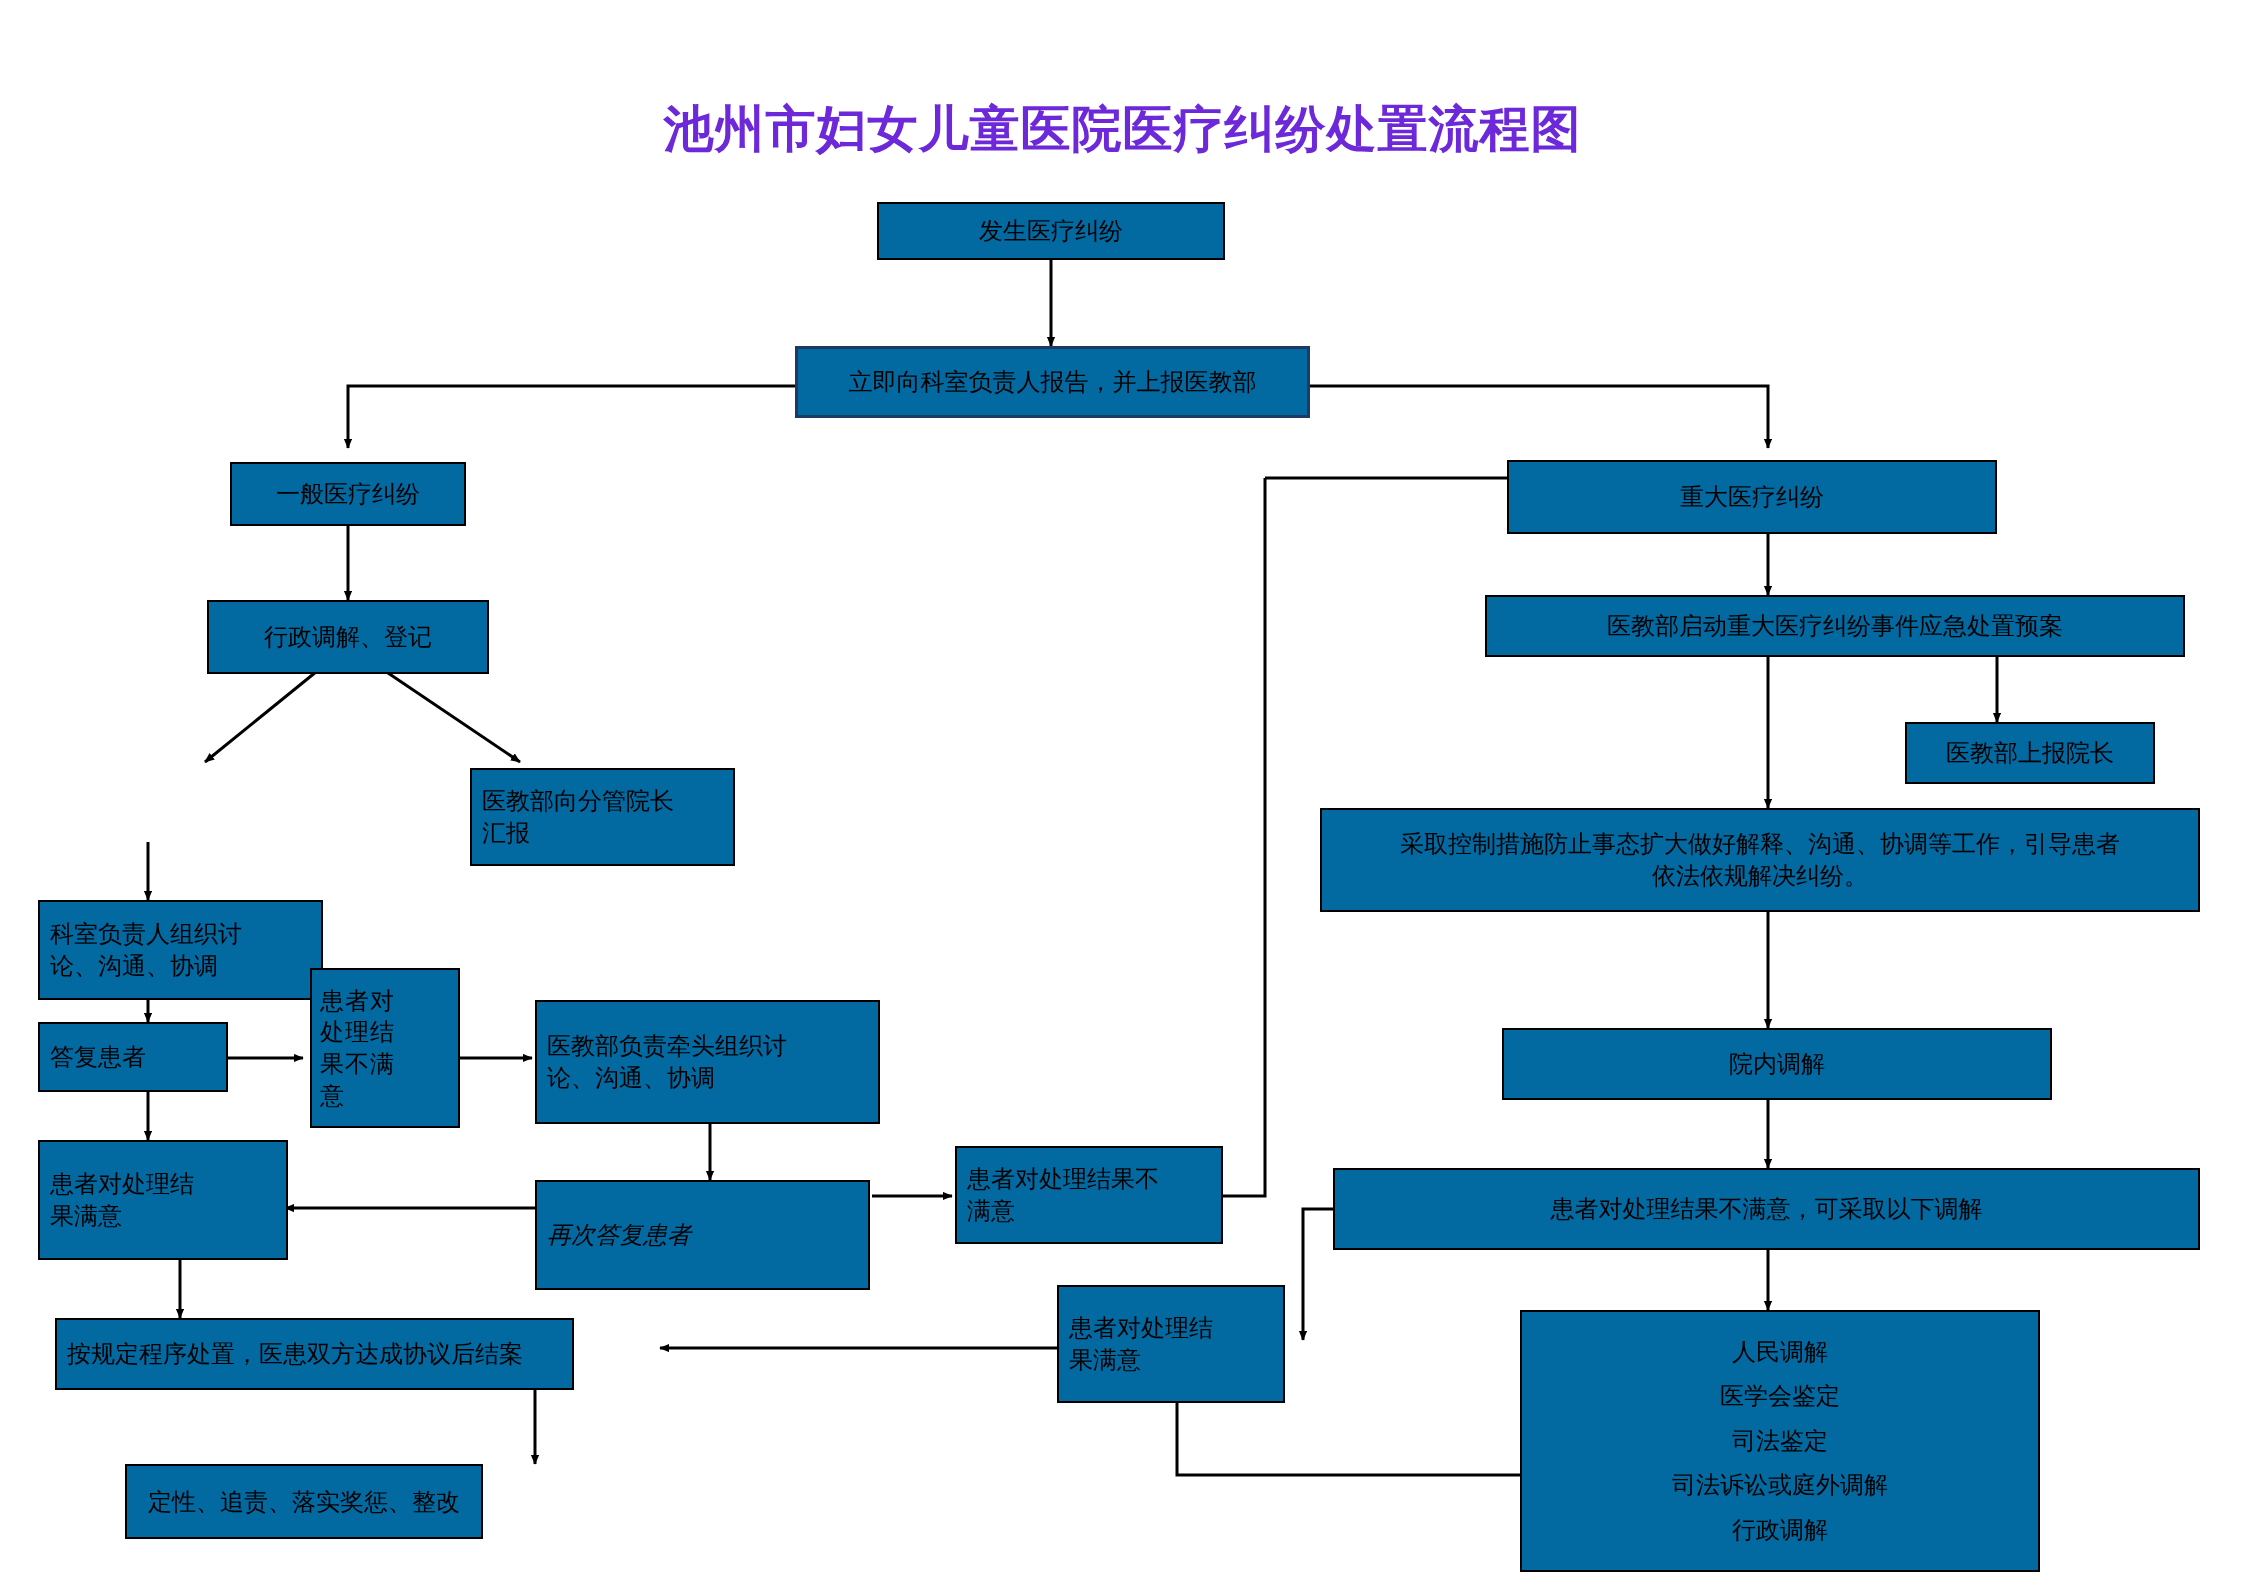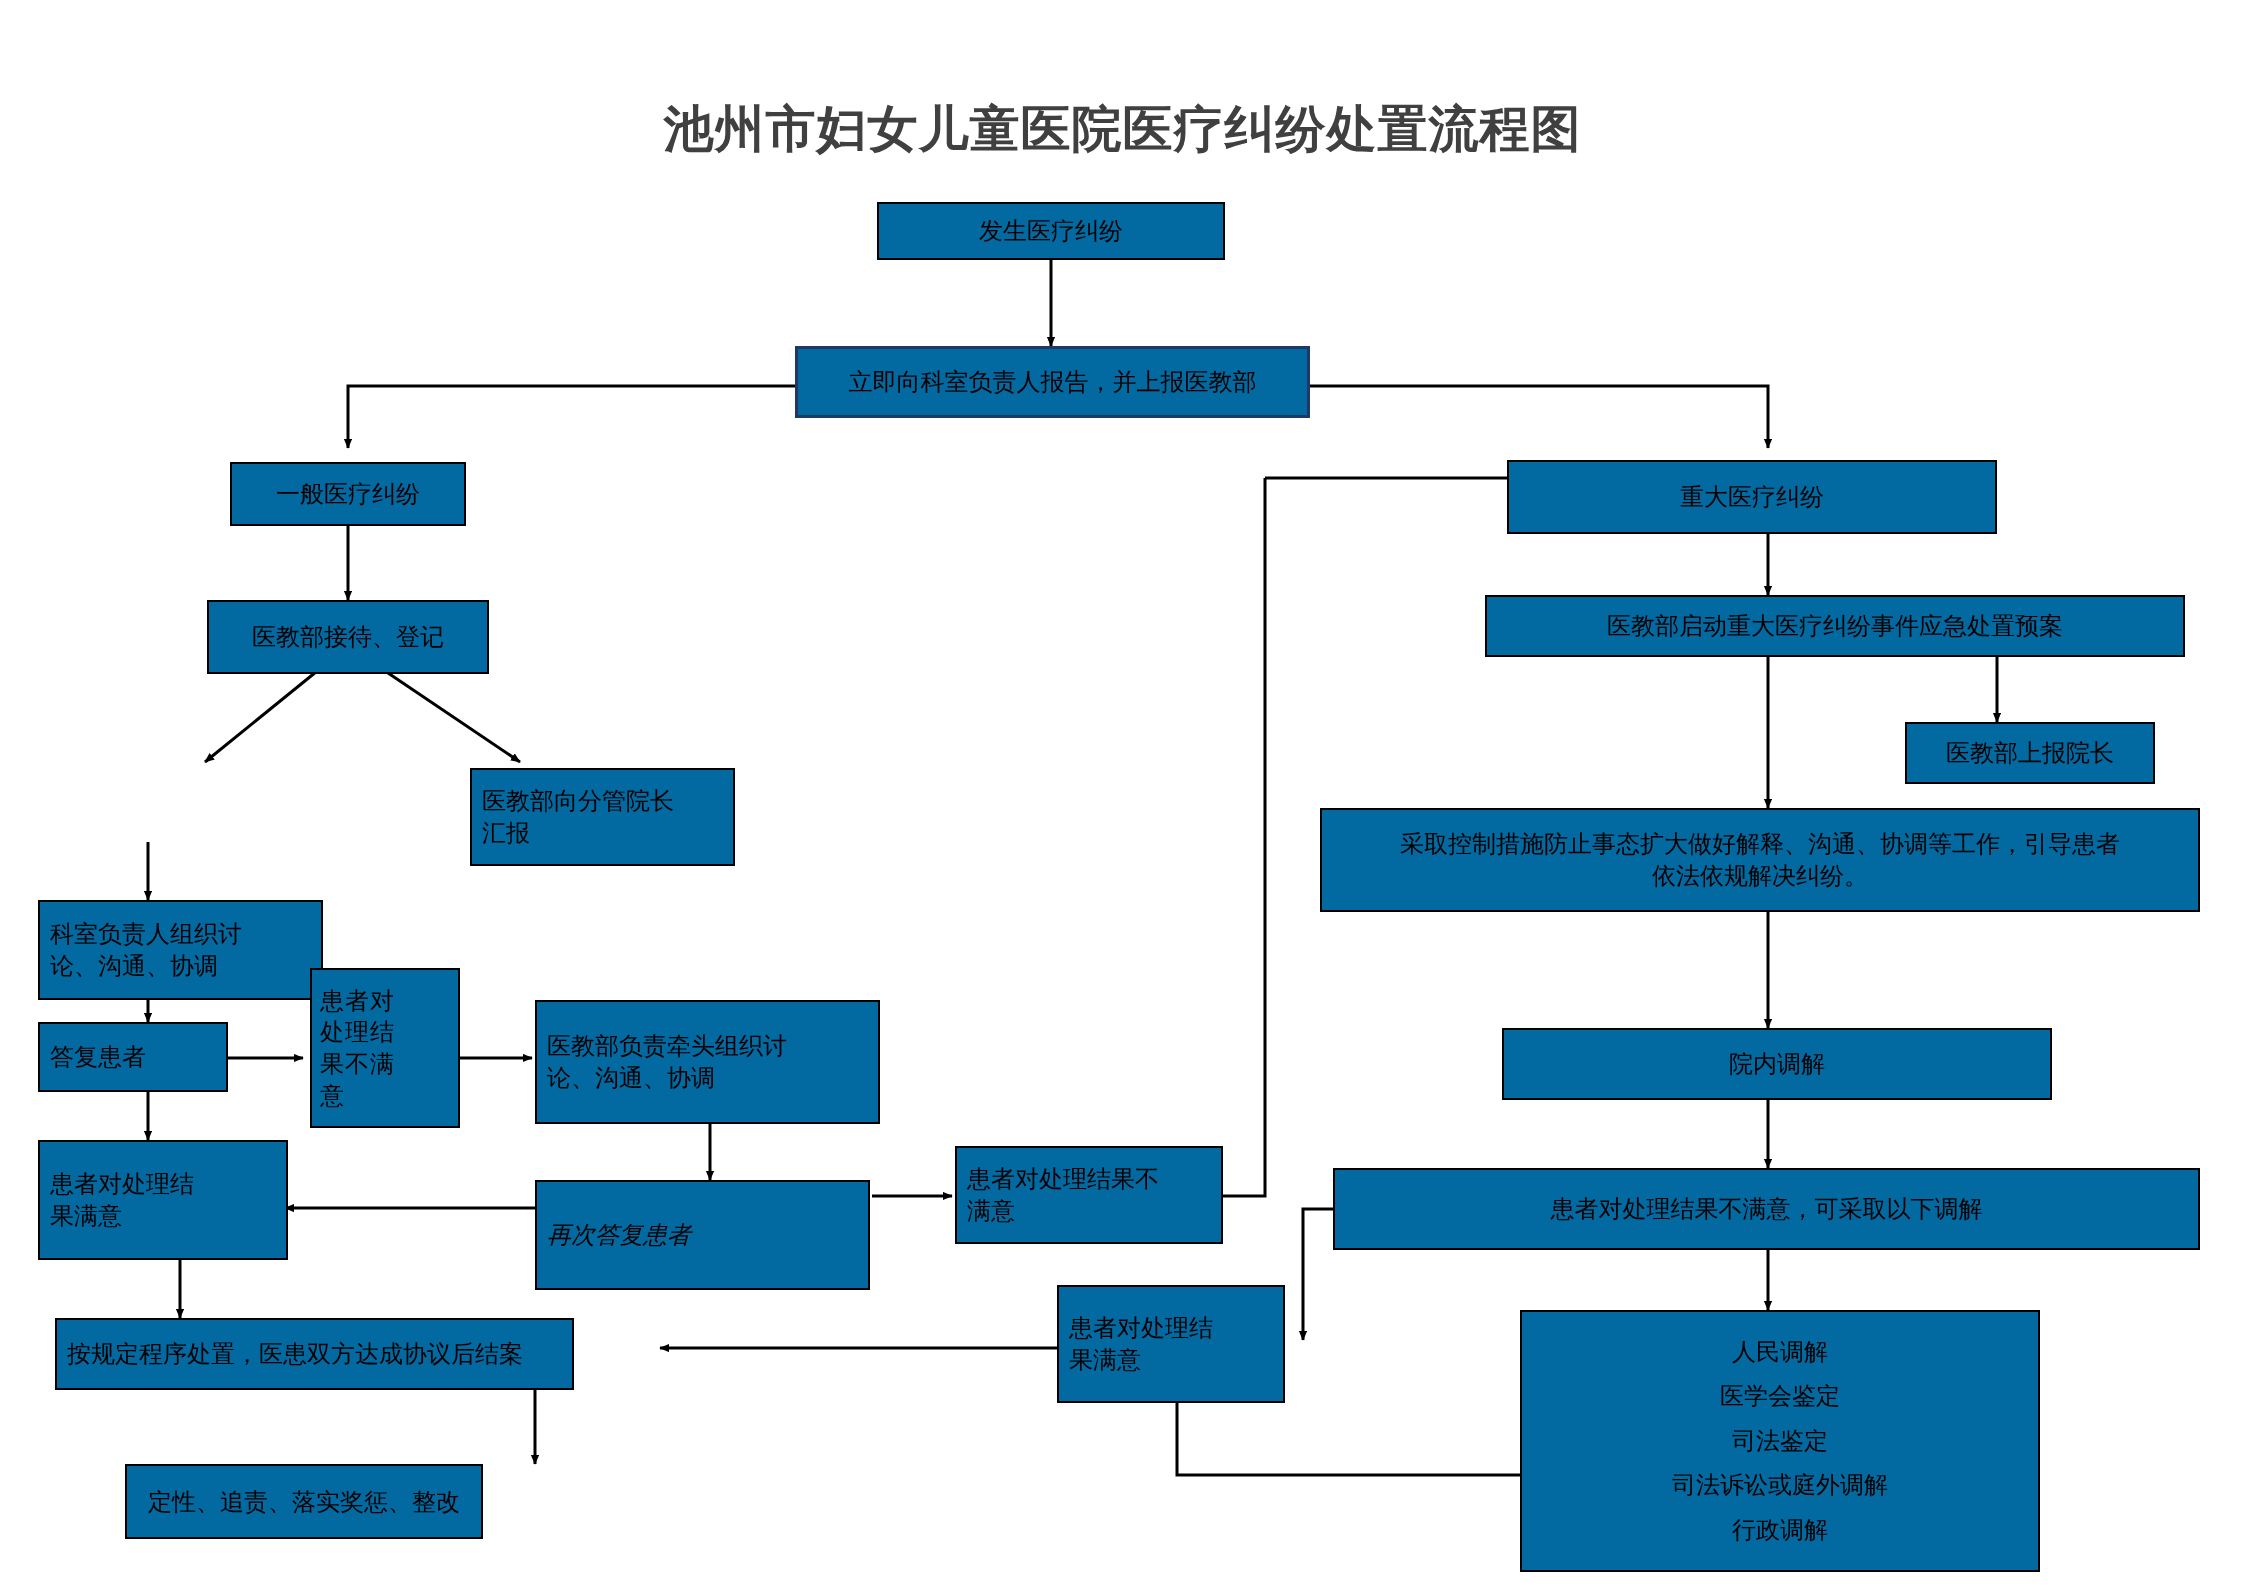--- a/index.html
+++ b/index.html
@@ -20,21 +20,21 @@
   #title {
     position: absolute;
     left: 0;
     top: 96px;
     width: 2245px;
     text-align: center;
     font-family: "Liberation Serif", "DejaVu Serif", serif;
     font-weight: bold;
     font-size: 50px;
     letter-spacing: 1px;
-    color: #404040;
+    color: #6d28d9;
     white-space: nowrap;
   }
   .node {
     position: absolute;
     box-sizing: border-box;
     border: 2px solid #000000;
     background: #0369a1;
     color: #000000;
     font-size: 24px;
     line-height: 1.32;
@@ -141,21 +141,21 @@
 
   <div class="node navy center" style="left:795px; top:346px; width:515px; height:72px;">
     <span class="txt">立即向科室负责人报告，并上报医教部</span>
   </div>
 
   <div class="node center" style="left:230px; top:462px; width:236px; height:64px;">
     <span class="txt">一般医疗纠纷</span>
   </div>
 
   <div class="node center" style="left:207px; top:600px; width:282px; height:74px;">
-    <span class="txt">医教部接待、登记</span>
+    <span class="txt">行政调解、登记</span>
   </div>
 
 
   <div class="node left" style="left:470px; top:768px; width:265px; height:98px;">
     <span class="txt">医教部向分管院长
 汇报</span>
   </div>
 
   <div class="node left" style="left:38px; top:900px; width:285px; height:100px;">
     <span class="txt">科室负责人组织讨

